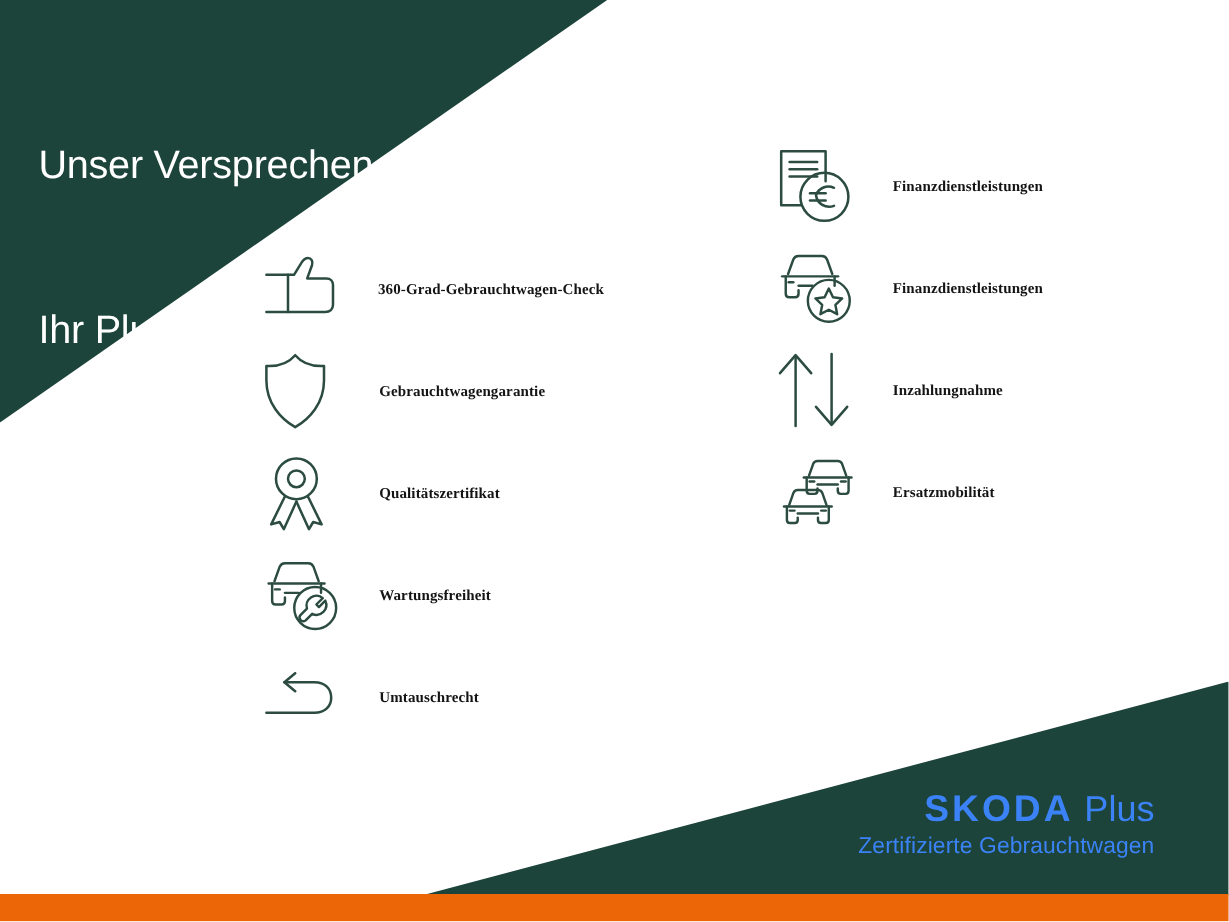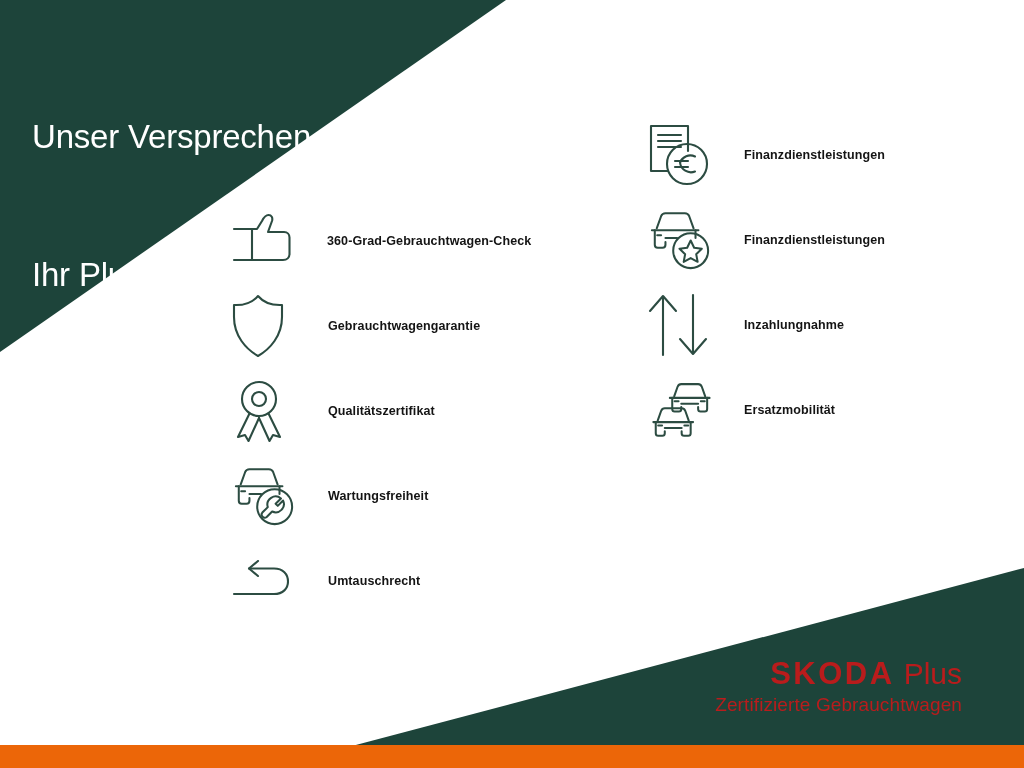--- a/index.html
+++ b/index.html
@@ -53,21 +53,21 @@
     font-weight: 400;
     letter-spacing: -0.2px;
     white-space: pre;
   }
   #headline .line { display: block; }
 
   
   .column {
     position: absolute;
   }
-  #col-left  { left: 232px; top: 206px; width: 360px; text-align: right; }
+  #col-left  { left: 220px; top: 206px; width: 360px; text-align: right; }
   #col-right { left: 648px; top: 120px; width: 360px; }
 
   .feature {
     display: flex;
     align-items: center;
     height: 70px;
     margin-bottom: 15px;
   }
   .feature .ico {
     width: 64px;
@@ -80,30 +80,31 @@
   .feature .ico svg {
     display: block;
   }
   .feature .lbl {
     margin-left: 32px;
     font-size: 12.5px;
     font-weight: bold;
     color: #141414;
     letter-spacing: 0.1px;
     white-space: nowrap;
+    font-family: Liberation Serif, serif;
   }
   #col-left .feature:nth-child(1) .lbl { margin-left: 31px; }
 
   
   #brand {
     position: absolute;
     right: 62px;
     top: 657px;
     text-align: right;
-    color: #b91c1c;
+    color: #3b82f6;
   }
   #brand-top {
     font-size: 31px;
     line-height: 34px;
     letter-spacing: 0.5px;
     white-space: nowrap;
   }
   #brand-wordmark {
     font-weight: bold;
     letter-spacing: 2.5px;

